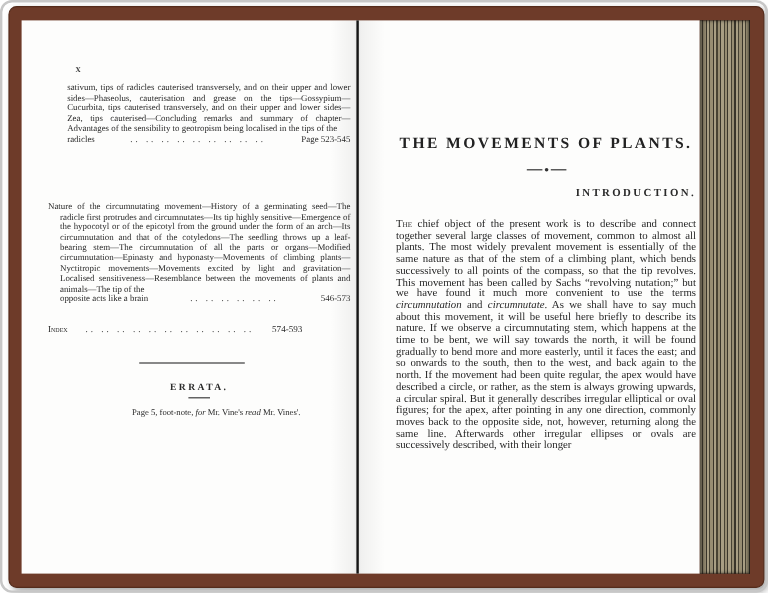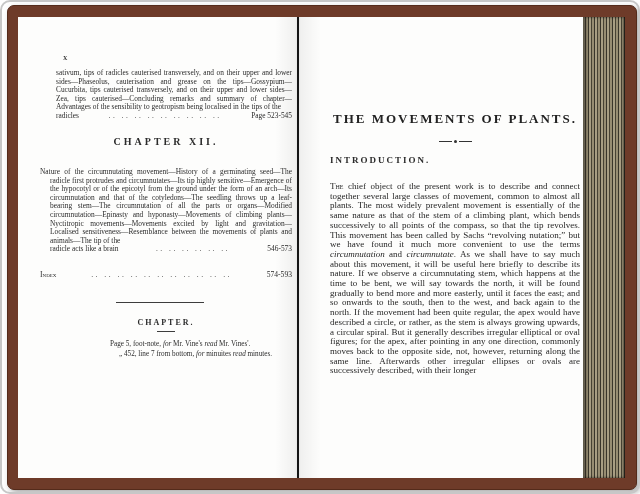--- a/index.html
+++ b/index.html
@@ -63,21 +63,21 @@
   .chapter-subtitle {
     position:absolute; top:135px; left:22px; width:252px; text-align:center;
     font-size:8px; font-variant:small-caps; letter-spacing:1px;
   }
   .summary-block {
     position:absolute; top:151px; left:22px; width:252px;
     font-size:7.4px; line-height:8.6px; text-align:justify;
   }
   .hang { padding-left:10px; text-indent:-10px; }
   .summary-block .leader-row { padding-left:10px; }
-  .index-row { position:absolute; top:253px; left:22px; width:252px; font-size:7.6px; }
+  .index-row { position:absolute; top:253px; left:22px; width:212px; font-size:7.6px; }
   .sc { font-variant:small-caps; }
   .mid-rule { position:absolute; top:285px; left:98px; width:88px; border-top:1px solid #3d3d3d; }
   .errata-heading {
     position:absolute; top:301px; left:22px; width:252px; text-align:center;
     font-size:8px; font-weight:bold; letter-spacing:2px;
   }
   .errata-rule { position:absolute; top:314px; left:139px; width:18px; border-top:1px solid #3d3d3d; }
   .errata-lines { position:absolute; top:323px; left:92px; font-size:7.2px; line-height:9.5px; }
   .errata-line2 { padding-left:9px; }
 
@@ -86,21 +86,21 @@
     position:absolute; top:94px; left:31px; width:250px; text-align:center;
     font-size:13px; font-weight:bold; letter-spacing:2px; color:#222;
   }
   .ornament {
     position:absolute; top:123px; left:31px; width:250px;
     display:flex; justify-content:center; align-items:center; gap:2px;
   }
   .ornament .line { width:13px; height:1px; background:#333; }
   .ornament .dot  { width:3px; height:3px; background:#333; border-radius:50%; }
   .section-heading {
-    position:absolute; top:138px; left:31px; width:250px; text-align:left;
+    position:absolute; top:138px; left:31px; width:250px; text-align:right;
     font-size:9px; font-weight:bold; letter-spacing:2px;
   }
   .intro-para {
     position:absolute; top:156px; left:31px; width:250px;
     font-size:9px; line-height:9.7px; text-align:justify; color:#262626;
   }
   .lead-word { font-variant:small-caps;font-family:Liberation Serif, serif; }
 </style>
 </head>
 <body>
@@ -114,44 +114,42 @@
 
       <div class="contents-block">
         <div>sativum, tips of radicles cauterised transversely, and on their upper and lower sides—Phaseolus, cauterisation and grease on the tips—Gossypium—Cucurbita, tips cauterised transversely, and on their upper and lower sides—Zea, tips cauterised—Concluding remarks and summary of chapter—Advantages of the sensibility to geotropism being localised in the tips of the</div>
         <div class="leader-row">
           <span>radicles</span>
           <span class="leader-dots">.. .. .. .. .. .. .. .. ..</span>
           <span>Page 523-545</span>
         </div>
       </div>
 
-      <div class="chapter-heading">CHAPTER XII.</div>
 
       <div class="summary-block">
         <div class="hang">Nature of the circumnutating movement—History of a germinating seed—The radicle first protrudes and circumnutates—Its tip highly sensitive—Emergence of the hypocotyl or of the epicotyl from the ground under the form of an arch—Its circumnutation and that of the cotyledons—The seedling throws up a leaf-bearing stem—The circumnutation of all the parts or organs—Modified circumnutation—Epinasty and hyponasty—Movements of climbing plants—Nyctitropic movements—Movements excited by light and gravitation—Localised sensitiveness—Resemblance between the movements of plants and animals—The tip of the</div>
         <div class="leader-row">
-          <span>radicle acts like a brain</span>
+          <span>opposite acts like a brain</span>
           <span class="leader-dots">.. .. .. .. .. ..</span>
           <span>546-573</span>
         </div>
       </div>
 
       <div class="index-row leader-row">
         <span class="sc">Index</span>
         <span class="leader-dots">.. .. .. .. .. .. .. .. .. .. ..</span>
         <span>574-593</span>
       </div>
 
       <div class="mid-rule"></div>
 
-      <div class="errata-heading">CHAPTER.</div>
+      <div class="errata-heading">ERRATA.</div>
       <div class="errata-rule"></div>
       <div class="errata-lines">
         <div>Page 5, foot-note, <i>for</i> Mr. Vine's <i>read</i> Mr. Vines'.</div>
-        <div class="errata-line2">„ 452, line 7 from bottom, <i>for</i> minuites <i>read</i> minutes.</div>
       </div>
     </div>
 
     <div class="page page-right">
       <div class="book-title">THE MOVEMENTS OF PLANTS.</div>
       <div class="ornament">
         <span class="line"></span>
         <span class="dot"></span>
         <span class="line"></span>
       </div>

